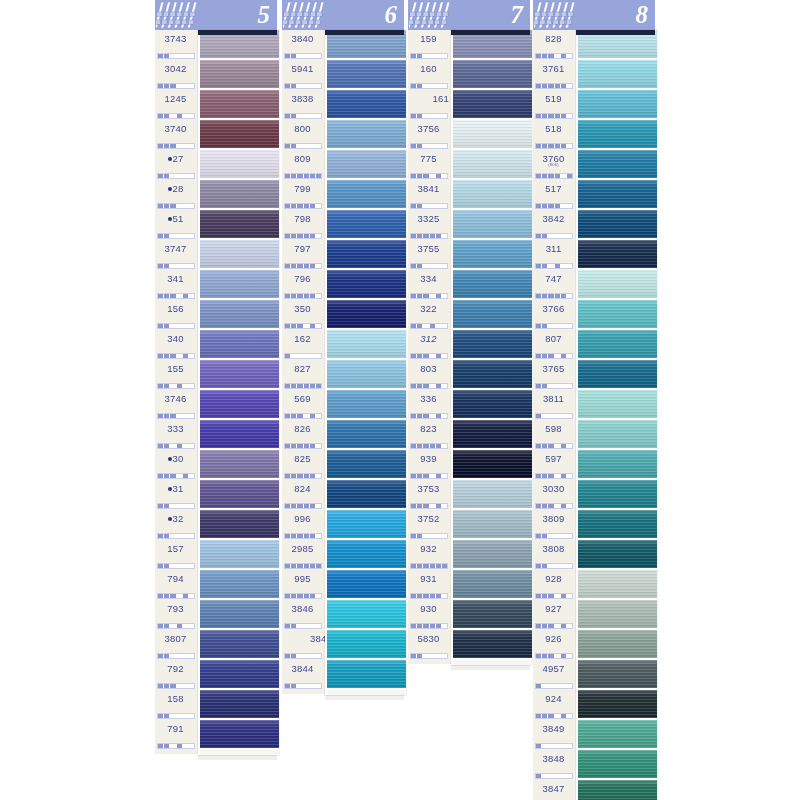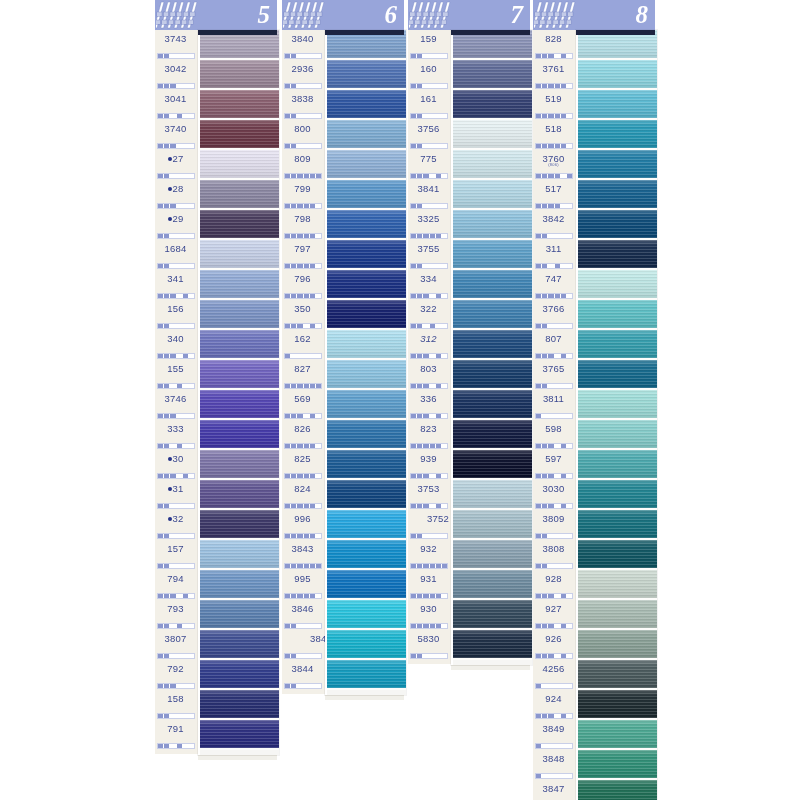--- a/index.html
+++ b/index.html
@@ -240,21 +240,21 @@
             <div class="barcode">
               <i class="on" style="background: rgb(139, 151, 206);"></i>
               <i class="on" style="background: rgb(139, 151, 206);"></i>
               <i class="on" style="background: rgb(139, 151, 206);"></i>
               <i class="off" style="background: rgb(255, 255, 255);"></i>
               <i class="off" style="background: rgb(255, 255, 255);"></i>
               <i class="off" style="background: rgb(255, 255, 255);"></i>
             </div>
           </div>
           <div class="label-cell">
-            <div class="lbl" style="color: rgb(59, 72, 144);"><span>3041</span></div>
+            <div class="lbl" style="color: rgb(59, 72, 144);"><span>1245</span></div>
             <div class="barcode">
               <i class="on" style="background: rgb(139, 151, 206);"></i>
               <i class="on" style="background: rgb(139, 151, 206);"></i>
               <i class="off" style="background: rgb(255, 255, 255);"></i>
               <i class="on" style="background: rgb(139, 151, 206);"></i>
               <i class="off" style="background: rgb(255, 255, 255);"></i>
               <i class="off" style="background: rgb(255, 255, 255);"></i>
             </div>
           </div>
           <div class="label-cell">
@@ -284,32 +284,32 @@
             <div class="barcode">
               <i class="on" style="background: rgb(139, 151, 206);"></i>
               <i class="on" style="background: rgb(139, 151, 206);"></i>
               <i class="on" style="background: rgb(139, 151, 206);"></i>
               <i class="off" style="background: rgb(255, 255, 255);"></i>
               <i class="off" style="background: rgb(255, 255, 255);"></i>
               <i class="off" style="background: rgb(255, 255, 255);"></i>
             </div>
           </div>
           <div class="label-cell">
-            <div class="lbl" style="color: rgb(59, 72, 144);"><span class="dot"></span><span>29</span></div>
-            <div class="barcode">
-              <i class="on" style="background: rgb(139, 151, 206);"></i>
-              <i class="on" style="background: rgb(139, 151, 206);"></i>
-              <i class="off" style="background: rgb(255, 255, 255);"></i>
-              <i class="off" style="background: rgb(255, 255, 255);"></i>
-              <i class="off" style="background: rgb(255, 255, 255);"></i>
-              <i class="off" style="background: rgb(255, 255, 255);"></i>
-            </div>
-          </div>
-          <div class="label-cell">
-            <div class="lbl" style="color: rgb(59, 72, 144);"><span>1684</span></div>
+            <div class="lbl" style="color: rgb(59, 72, 144);"><span class="dot"></span><span>51</span></div>
+            <div class="barcode">
+              <i class="on" style="background: rgb(139, 151, 206);"></i>
+              <i class="on" style="background: rgb(139, 151, 206);"></i>
+              <i class="off" style="background: rgb(255, 255, 255);"></i>
+              <i class="off" style="background: rgb(255, 255, 255);"></i>
+              <i class="off" style="background: rgb(255, 255, 255);"></i>
+              <i class="off" style="background: rgb(255, 255, 255);"></i>
+            </div>
+          </div>
+          <div class="label-cell">
+            <div class="lbl" style="color: rgb(59, 72, 144);"><span>3747</span></div>
             <div class="barcode">
               <i class="on" style="background: rgb(139, 151, 206);"></i>
               <i class="on" style="background: rgb(139, 151, 206);"></i>
               <i class="off" style="background: rgb(255, 255, 255);"></i>
               <i class="off" style="background: rgb(255, 255, 255);"></i>
               <i class="off" style="background: rgb(255, 255, 255);"></i>
               <i class="off" style="background: rgb(255, 255, 255);"></i>
             </div>
           </div>
           <div class="label-cell">
@@ -634,21 +634,21 @@
             <div class="barcode">
               <i class="on" style="background: rgb(139, 151, 206);"></i>
               <i class="on" style="background: rgb(139, 151, 206);"></i>
               <i class="off" style="background: rgb(255, 255, 255);"></i>
               <i class="off" style="background: rgb(255, 255, 255);"></i>
               <i class="off" style="background: rgb(255, 255, 255);"></i>
               <i class="off" style="background: rgb(255, 255, 255);"></i>
             </div>
           </div>
           <div class="label-cell">
-            <div class="lbl" style="color: rgb(59, 72, 144);"><span>2936</span></div>
+            <div class="lbl" style="color: rgb(59, 72, 144);"><span>5941</span></div>
             <div class="barcode">
               <i class="on" style="background: rgb(139, 151, 206);"></i>
               <i class="on" style="background: rgb(139, 151, 206);"></i>
               <i class="off" style="background: rgb(255, 255, 255);"></i>
               <i class="off" style="background: rgb(255, 255, 255);"></i>
               <i class="off" style="background: rgb(255, 255, 255);"></i>
               <i class="off" style="background: rgb(255, 255, 255);"></i>
             </div>
           </div>
           <div class="label-cell">
@@ -810,21 +810,21 @@
             <div class="barcode">
               <i class="on" style="background: rgb(139, 151, 206);"></i>
               <i class="on" style="background: rgb(139, 151, 206);"></i>
               <i class="on" style="background: rgb(139, 151, 206);"></i>
               <i class="on" style="background: rgb(139, 151, 206);"></i>
               <i class="on" style="background: rgb(139, 151, 206);"></i>
               <i class="off" style="background: rgb(255, 255, 255);"></i>
             </div>
           </div>
           <div class="label-cell">
-            <div class="lbl" style="color: rgb(59, 72, 144);"><span>3843</span></div>
+            <div class="lbl" style="color: rgb(59, 72, 144);"><span>2985</span></div>
             <div class="barcode">
               <i class="on" style="background: rgb(139, 151, 206);"></i>
               <i class="on" style="background: rgb(139, 151, 206);"></i>
               <i class="on" style="background: rgb(139, 151, 206);"></i>
               <i class="on" style="background: rgb(139, 151, 206);"></i>
               <i class="on" style="background: rgb(139, 151, 206);"></i>
               <i class="on" style="background: rgb(139, 151, 206);"></i>
             </div>
           </div>
           <div class="label-cell">
@@ -1020,21 +1020,21 @@
             <div class="barcode">
               <i class="on" style="background: rgb(139, 151, 206);"></i>
               <i class="on" style="background: rgb(139, 151, 206);"></i>
               <i class="off" style="background: rgb(255, 255, 255);"></i>
               <i class="off" style="background: rgb(255, 255, 255);"></i>
               <i class="off" style="background: rgb(255, 255, 255);"></i>
               <i class="off" style="background: rgb(255, 255, 255);"></i>
             </div>
           </div>
           <div class="label-cell">
-            <div class="lbl" style="color: rgb(59, 72, 144);"><span>161</span></div>
+            <div class="lbl" style="color: rgb(59, 72, 144); text-align: right;"><span>161</span></div>
             <div class="barcode">
               <i class="on" style="background: rgb(139, 151, 206);"></i>
               <i class="on" style="background: rgb(139, 151, 206);"></i>
               <i class="off" style="background: rgb(255, 255, 255);"></i>
               <i class="off" style="background: rgb(255, 255, 255);"></i>
               <i class="off" style="background: rgb(255, 255, 255);"></i>
               <i class="off" style="background: rgb(255, 255, 255);"></i>
             </div>
           </div>
           <div class="label-cell">
@@ -1174,21 +1174,21 @@
             <div class="barcode">
               <i class="on" style="background: rgb(139, 151, 206);"></i>
               <i class="on" style="background: rgb(139, 151, 206);"></i>
               <i class="on" style="background: rgb(139, 151, 206);"></i>
               <i class="off" style="background: rgb(255, 255, 255);"></i>
               <i class="on" style="background: rgb(139, 151, 206);"></i>
               <i class="off" style="background: rgb(255, 255, 255);"></i>
             </div>
           </div>
           <div class="label-cell">
-            <div class="lbl" style="color: rgb(59, 72, 144); text-align: right;"><span>3752</span></div>
+            <div class="lbl" style="color: rgb(59, 72, 144);"><span>3752</span></div>
             <div class="barcode">
               <i class="on" style="background: rgb(139, 151, 206);"></i>
               <i class="on" style="background: rgb(139, 151, 206);"></i>
               <i class="off" style="background: rgb(255, 255, 255);"></i>
               <i class="off" style="background: rgb(255, 255, 255);"></i>
               <i class="off" style="background: rgb(255, 255, 255);"></i>
               <i class="off" style="background: rgb(255, 255, 255);"></i>
             </div>
           </div>
           <div class="label-cell">
@@ -1589,21 +1589,21 @@
             <div class="barcode">
               <i class="on" style="background: rgb(139, 151, 206);"></i>
               <i class="on" style="background: rgb(139, 151, 206);"></i>
               <i class="on" style="background: rgb(139, 151, 206);"></i>
               <i class="off" style="background: rgb(255, 255, 255);"></i>
               <i class="on" style="background: rgb(139, 151, 206);"></i>
               <i class="off" style="background: rgb(255, 255, 255);"></i>
             </div>
           </div>
           <div class="label-cell">
-            <div class="lbl" style="color: rgb(59, 72, 144);"><span>4256</span></div>
+            <div class="lbl" style="color: rgb(59, 72, 144);"><span>4957</span></div>
             <div class="barcode">
               <i class="on" style="background: rgb(139, 151, 206);"></i>
               <i class="off" style="background: rgb(255, 255, 255);"></i>
               <i class="off" style="background: rgb(255, 255, 255);"></i>
               <i class="off" style="background: rgb(255, 255, 255);"></i>
               <i class="off" style="background: rgb(255, 255, 255);"></i>
               <i class="off" style="background: rgb(255, 255, 255);"></i>
             </div>
           </div>
           <div class="label-cell">

